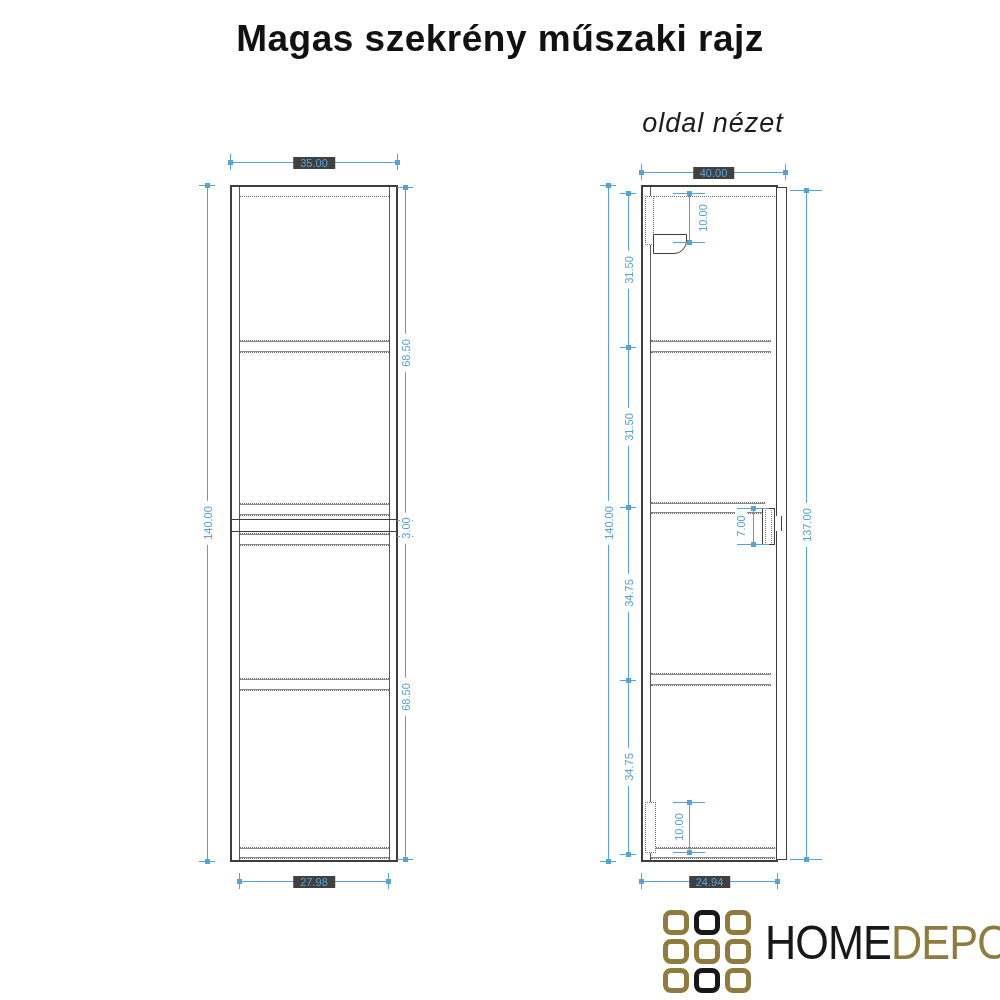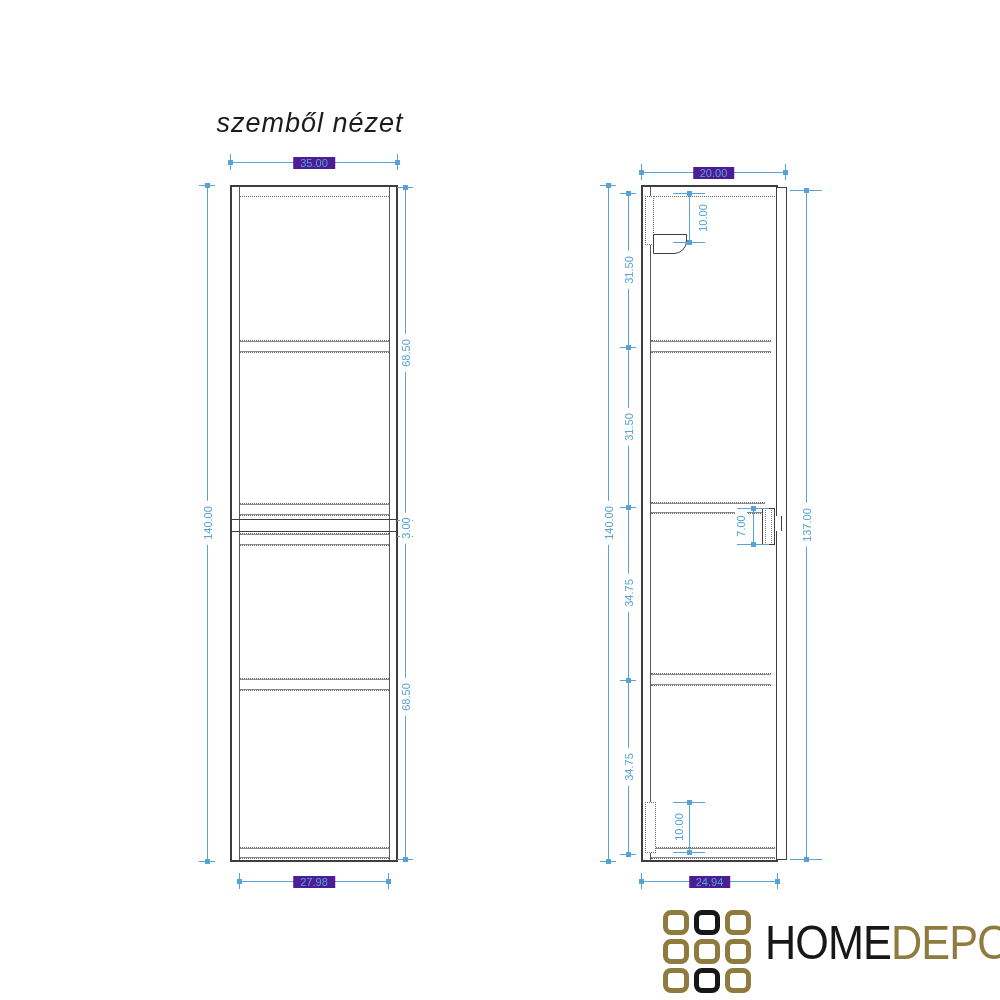--- a/index.html
+++ b/index.html
@@ -45,21 +45,21 @@
     border-left:1px dotted #777;border-right:1px dotted #777;}
 
   
   .dim-h{position:absolute;height:16px;}
   .dim-h .dl{position:absolute;left:0;right:0;top:8px;height:0;border-top:1px solid var(--blue);}
   .dim-h .tk{position:absolute;top:0;height:16px;width:1px;background:var(--blue);}
   .dim-h .tk.l{left:0}.dim-h .tk.r{right:0}
   .dim-h .dot{position:absolute;top:6px;width:5px;height:5px;background:var(--blue);}
   .dim-h .dot.l{left:-2px}.dim-h .dot.r{right:-2px}
   .dim-h .lbl{position:absolute;left:50%;top:9px;transform:translate(-50%,-50%);
-    background:#4c1d95;padding:0 7px;font-size:11px;color:var(--blue);white-space:nowrap;}
+    background:#404040;padding:0 7px;font-size:11px;color:var(--blue);white-space:nowrap;}
 
   .dim-v{position:absolute;width:16px;}
   .dim-v .dl{position:absolute;top:0;bottom:0;left:8px;width:0;border-left:1px solid var(--blue);}
   .dim-v .tk{position:absolute;left:0;width:16px;height:1px;background:var(--blue);}
   .dim-v .tk.w{left:-8px;width:32px;}
   .dim-v .dot{position:absolute;left:6px;width:5px;height:5px;background:var(--blue);}
   .dim-v .lbl{position:absolute;left:9px;background:#fff;padding:5px 0;font-size:11px;color:var(--blue);
     writing-mode:vertical-rl;transform:translate(-50%,-50%) rotate(180deg);white-space:nowrap;}
 
   
@@ -70,22 +70,22 @@
   .logo-text{position:absolute;left:765px;top:915px;font-size:48px;font-weight:500;
     letter-spacing:-1px;transform:scaleX(.9);transform-origin:left center;white-space:nowrap;}
   .logo-text .p1{color:var(--dark);}
   .logo-text .p2{color:var(--gold);}
 </style>
 </head>
 <body>
 
 <div class="canvas">
 
-
-  <div class="view-label vl-front">szemből nézet</div>
+  <div class="title">Magas szekrény műszaki rajz</div>
+
 
   <div class="dim-h" style="left:230px;top:154px;width:168px;">
     <div class="tk l"></div>
     <div class="tk r"></div>
     <div class="dl"></div>
     <div class="dot l"></div>
     <div class="dot r"></div>
     <span class="lbl">35.00</span>
   </div>
 
@@ -127,28 +127,29 @@
 
   <div class="dim-h" style="left:239px;top:873px;width:150px;">
     <div class="tk l"></div>
     <div class="tk r"></div>
     <div class="dl"></div>
     <div class="dot l"></div>
     <div class="dot r"></div>
     <span class="lbl">27.98</span>
   </div>
 
+  <div class="view-label vl-side">oldal nézet</div>
 
   <div class="dim-h" style="left:641px;top:164px;width:145px;">
     <div class="tk l"></div>
     <div class="tk r"></div>
     <div class="dl"></div>
     <div class="dot l"></div>
     <div class="dot r"></div>
-    <span class="lbl">20.00</span>
+    <span class="lbl">40.00</span>
   </div>
 
   <div class="box" style="left:641px;top:185px;width:137px;height:677px;"></div>
   <div class="vline" style="left:650px;top:187px;height:673px;"></div>
   <div class="hdash" style="left:651px;top:196px;width:124px;"></div>
   <div class="band" style="left:651px;top:340px;width:120px;height:13px;"></div>
   <div class="band" style="left:651px;top:502px;width:114px;height:12px;"></div>
   <div class="band" style="left:651px;top:673px;width:120px;height:13px;"></div>
   <div class="band" style="left:651px;top:847px;width:124px;height:12px;"></div>
 

